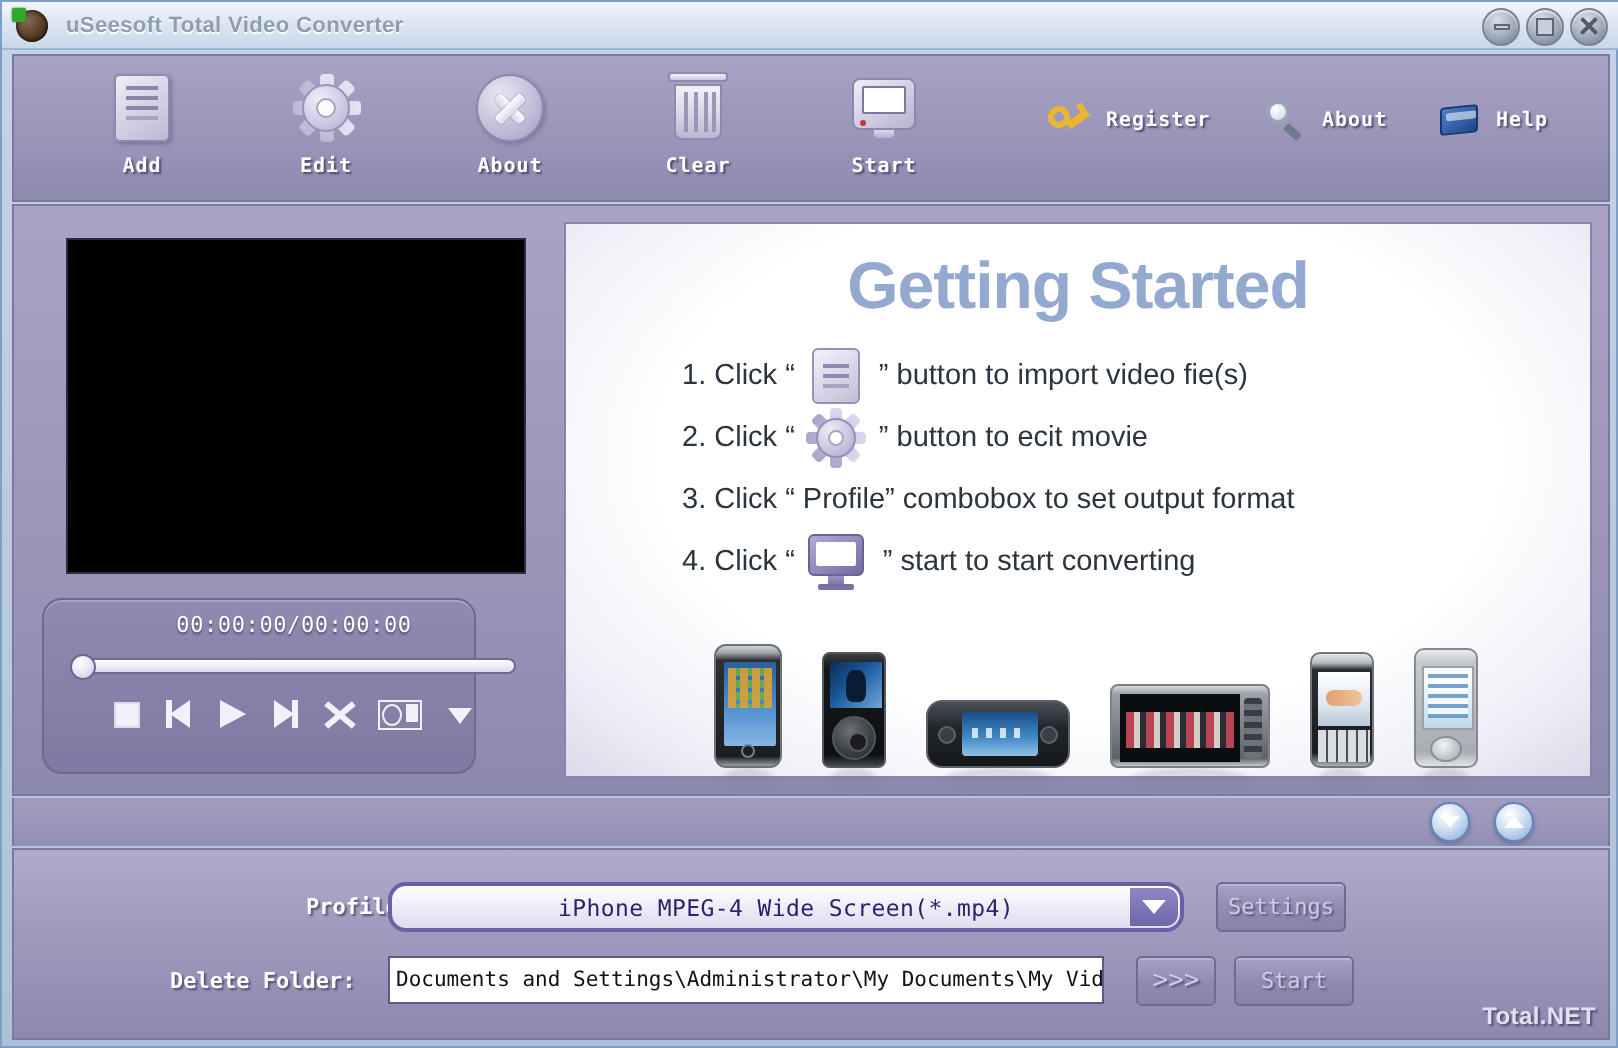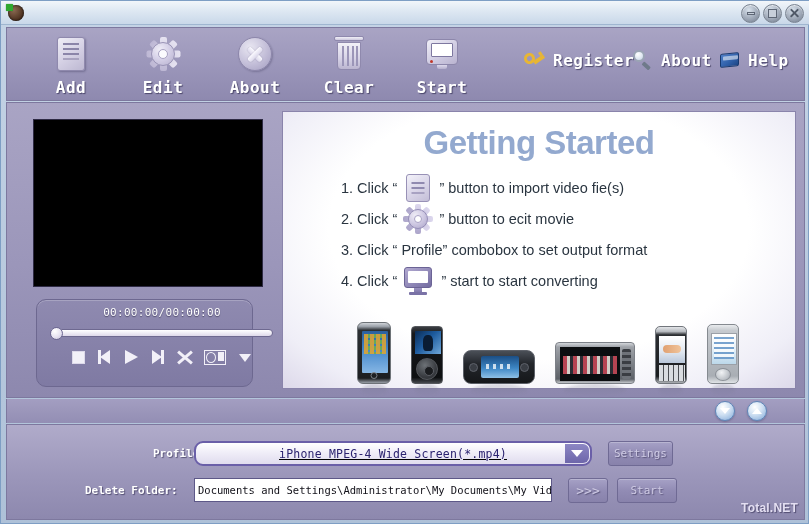--- a/index.html
+++ b/index.html
@@ -63,21 +63,21 @@
     position:absolute; left:5px; top:26px; width:799px; height:74px;
     background: linear-gradient(180deg,#a9a4c4 0%,#9b96ba 52%,#8e89af 100%);
     border:1px solid #7d789e;
   }
   .tb-item {
     position:absolute; top:6px; width:72px; height:64px;
     display:flex; flex-direction:column; align-items:center; justify-content:flex-start;
   }
   .tb-label {
     margin-top:4px; font-family:"DejaVu Sans Mono", monospace;
-    font-size:16px; font-weight:bold; color:#ffffff;
+    font-size:10px; font-weight:bold; color:#ffffff;
     text-shadow: 1px 1px 1px rgba(40,35,70,.65);
     letter-spacing:.5px;
   }
   .tb-icon { width:40px; height:40px; position:relative; }
 
   
   .ico-doc {
     width:28px; height:34px; margin:3px auto 0;
     background: linear-gradient(145deg,#efeef6 0%,#d7d3e6 48%,#bdb8d2 100%);
     border:1px solid #8f89ad; border-radius:3px;
@@ -194,21 +194,21 @@
     position:absolute; left:5px; top:101px; width:799px; height:296px;
     background: linear-gradient(180deg,#a9a4c4 0%,#9b96ba 55%,#8d88ae 100%);
     border:1px solid #7d789e;
   }
   .preview-wrap { position:absolute; left:14px; top:8px; width:250px; height:278px; }
   .video-area {
     position:absolute; left:12px; top:8px; width:230px; height:168px;
     background:#000; border:1px solid #2e2a44;
   }
   .player-panel {
-    position:absolute; left:15px; top:188px; width:217px; height:88px;
+    position:absolute; left:0; top:188px; width:217px; height:88px;
     background: linear-gradient(180deg,#8f8ab0 0%,#7f7aa3 100%);
     border-radius:10px; border:1px solid #6d6890;
     box-shadow: inset 0 1px 0 rgba(255,255,255,.22);
   }
   .time-display {
     position:absolute; left:0; top:6px; width:250px; text-align:center;
     font-family:"DejaVu Sans Mono", monospace; font-size:11px; color:#ffffff;
     text-shadow: 0 1px 1px rgba(35,30,60,.6); letter-spacing:.3px;
   }
   .seek {
@@ -414,21 +414,21 @@
   }
   .field-label {
     position:absolute; font-family:"DejaVu Sans Mono", monospace;
     font-size:11px; font-weight:bold; color:#ffffff;
     text-shadow: 1px 1px 1px rgba(40,35,70,.6);
   }
   .combo {
     position:absolute; left:187px; top:16px; width:398px; height:25px;
     background: linear-gradient(180deg,#ffffff 0%,#f0eef8 45%,#e0dcee 100%);
     border:2px solid #6a5fa8; border-radius:9px;
-    display:flex; align-items:center; justify-content:center;text-decoration:underline;
+    display:flex; align-items:center; justify-content:center;
   }
   .combo-text {
     font-family:"DejaVu Sans Mono", monospace; font-size:11.5px; color:#2b2370; letter-spacing:.2px;
   }
   .combo-arrow {
     position:absolute; right:1px; top:1px; width:24px; height:19px;
     background: linear-gradient(180deg,#8d87c4 0%,#6d66aa 100%);
     border-radius:0 6px 6px 0;
     display:flex; align-items:center; justify-content:center;
   }
@@ -459,20 +459,21 @@
     text-shadow: 1px 1px 1px rgba(40,35,70,.6);
   }
 </style>
 </head>
 <body>
 
 <div class="window">
 
   <div class="titlebar">
     <div class="app-icon"></div>
+    <div class="title-text">uSeesoft Total Video Converter</div>
     <div class="win-btns">
       <div class="win-btn wb-min">
           <i></i>
         </div>
       <div class="win-btn wb-max">
           <i></i>
         </div>
       <div class="win-btn wb-close">
           <i></i>
         </div>

